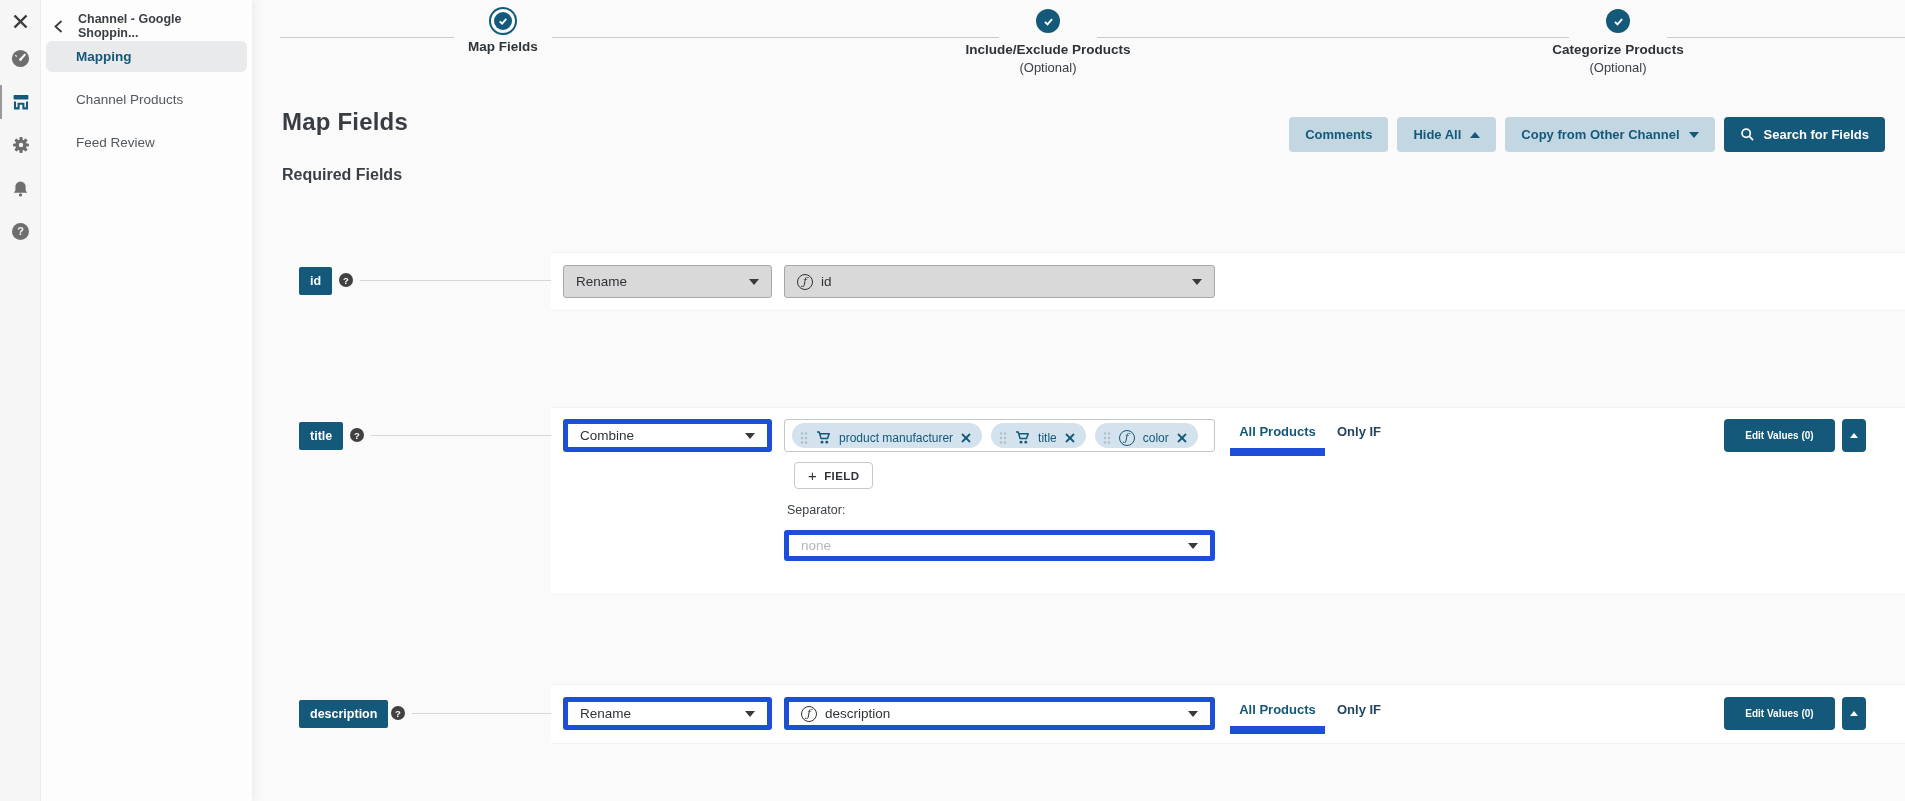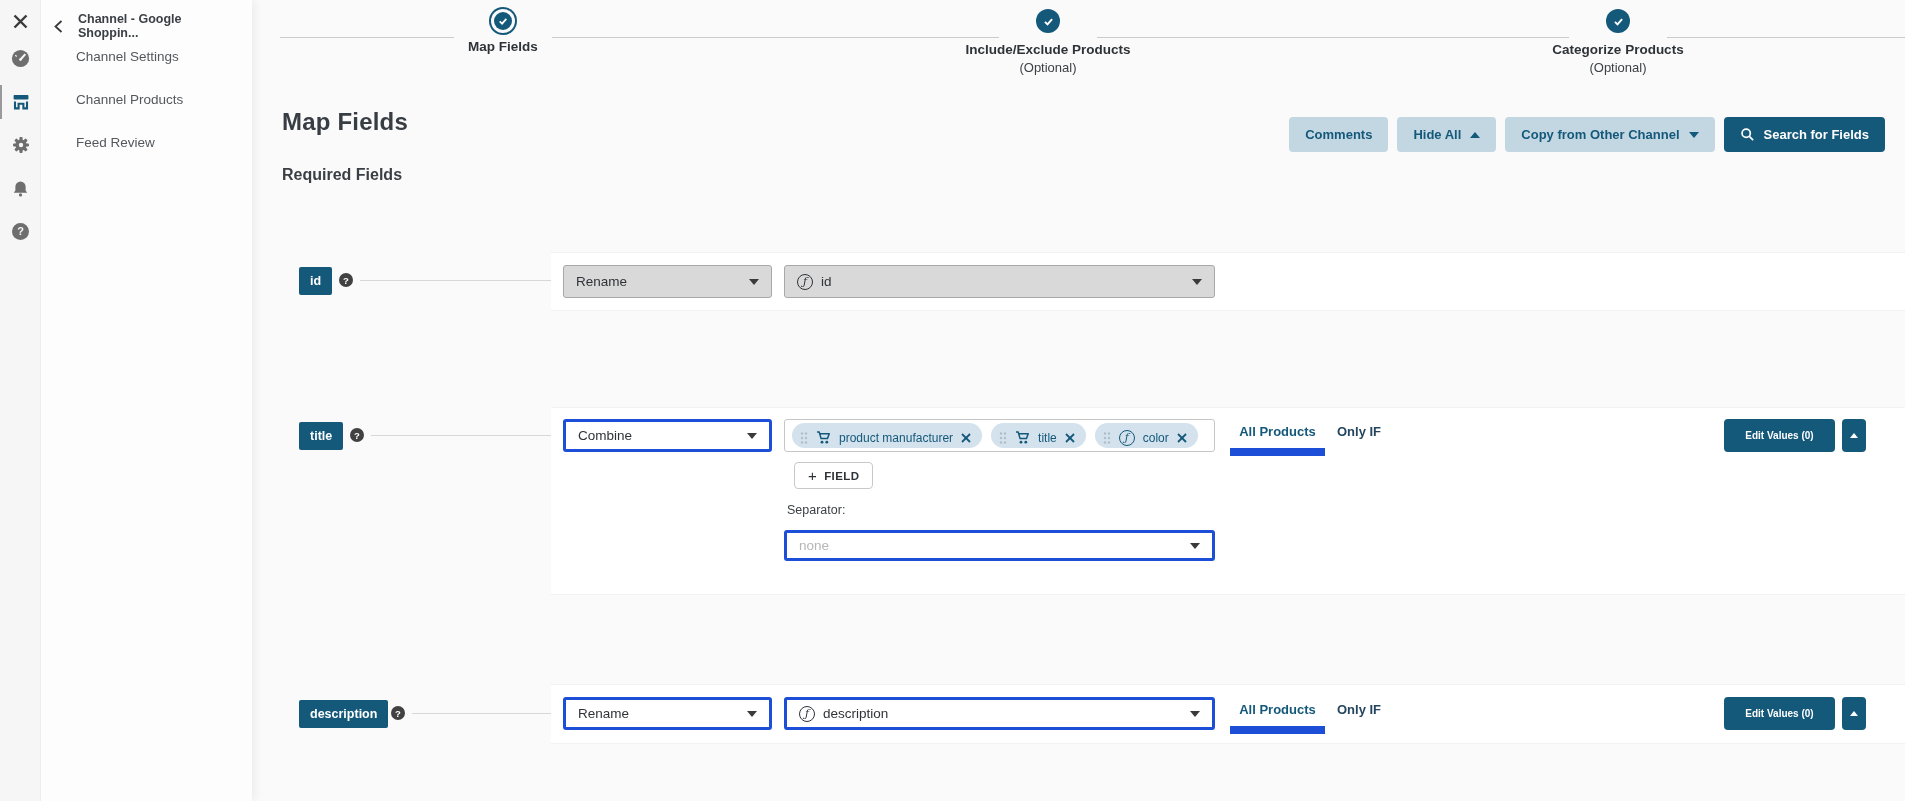--- a/index.html
+++ b/index.html
@@ -99,21 +99,21 @@
     display: flex; align-items: center; justify-content: center; z-index: 3; cursor: pointer;
   }
   .connector { position: absolute; height: 1px; background: #d7d7d7; z-index: 2; }
 
   .sel {
     position: absolute; height: 33px; border-radius: 3px;
     display: flex; align-items: center; padding: 0 30px 0 12px;
     font-size: 13.5px; color: #2f3337; cursor: pointer; gap: 8px;
   }
   .sel-gray { background: #d9d9d9; border: 1px solid #a8a8a8; }
-  .sel-white { background: #ffffff; border: 3px solid #1d4ed8; }
+  .sel-white { background: #ffffff; border: 5px solid #1d4ed8; }
   .sel .sel-caret { position: absolute; right: 12px; color: #3a3a3a; }
   .placeholder { color: #b6b6b6; text-align: center; }
 
   .fn-icon {
     width: 16px; height: 16px; min-width: 16px; border: 1px solid currentColor; border-radius: 50%;
     display: inline-flex; align-items: center; justify-content: center;
     font-family: "DejaVu Serif", serif; font-style: italic; font-size: 11px; line-height: 1;
   }
 
   
@@ -203,21 +203,21 @@
 <div class="sidebar">
   <div class="sidebar-header">
     <span style="display:inline-flex;cursor:pointer;">
       <svg width="11" height="15" viewBox="0 0 11 15">
           <polyline points="8.5,2 2.5,7.5 8.5,13" fill="none" stroke="#3a3a3a" stroke-width="1.8"></polyline>
         </svg>
     </span>
     <span class="sidebar-title">Channel - Google Shoppin...</span>
   </div>
   <div class="side-items">
-    <div class="side-item">Channel Settings</div>
+    <div class="side-item active">Mapping</div>
     <div class="side-item">Channel Products</div>
     <div class="side-item">Feed Review</div>
   </div>
 </div>
 
 <div class="main">
 
   <div class="step-line"></div>
 
   <div class="step" style="left:251px;">

